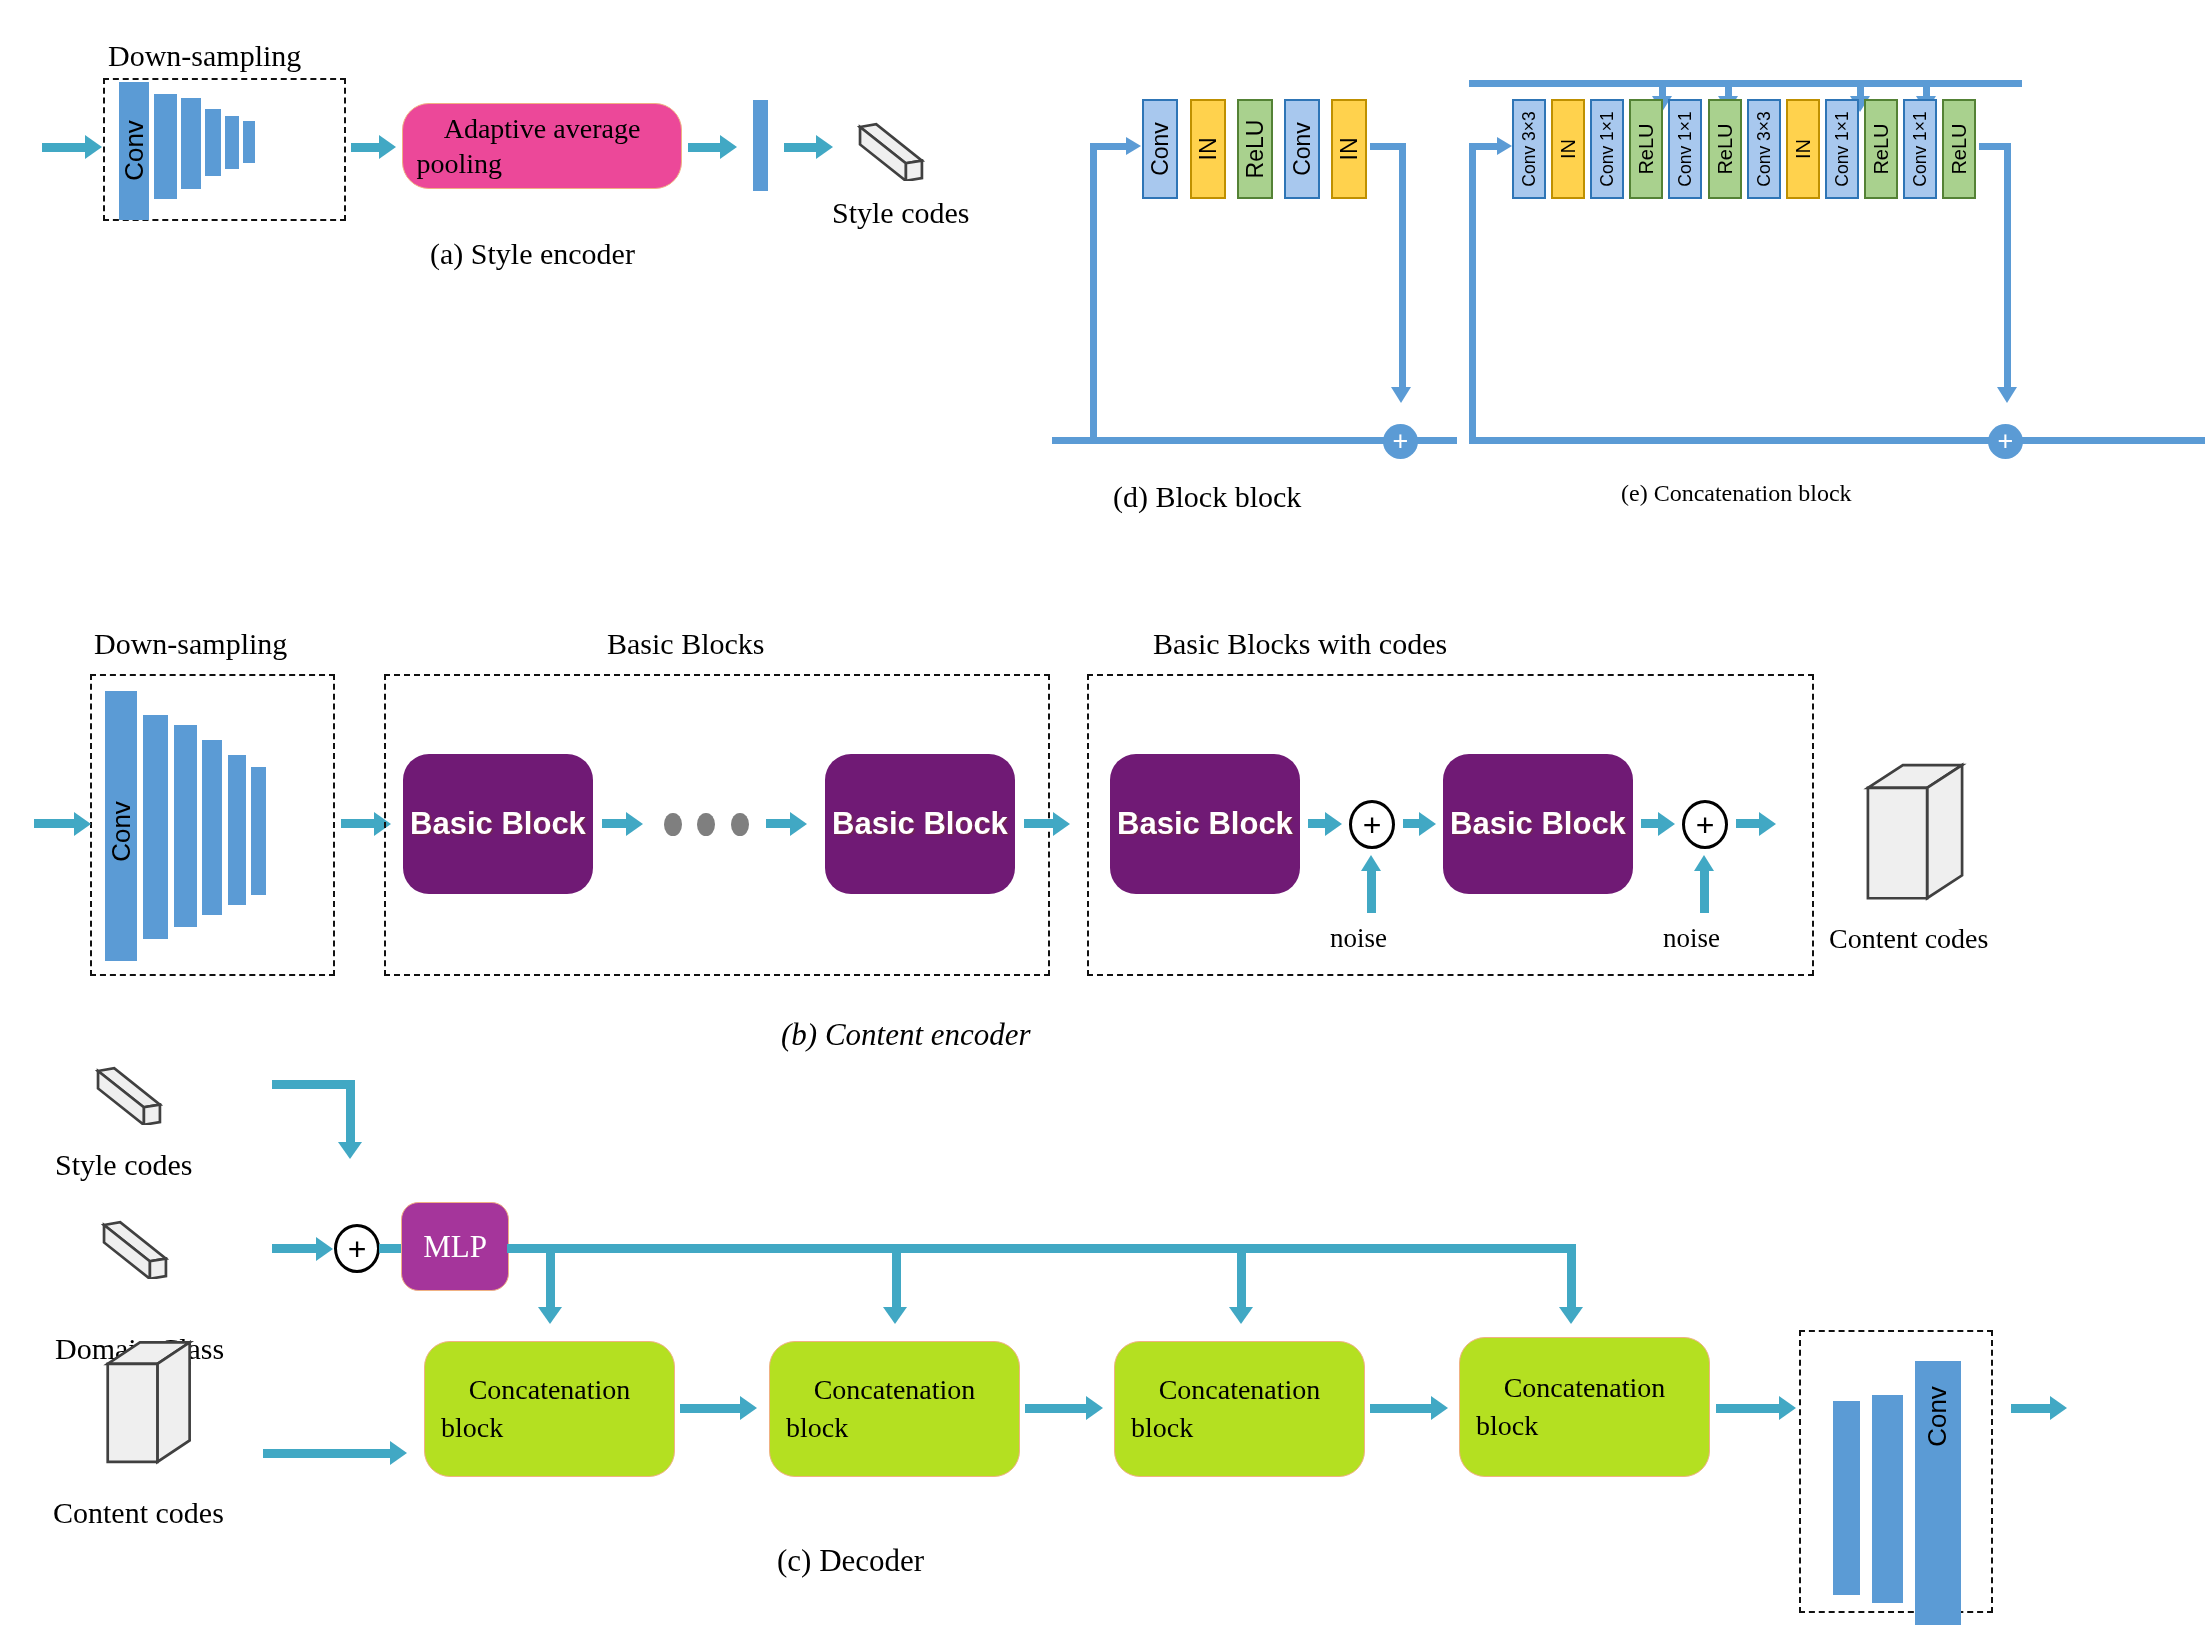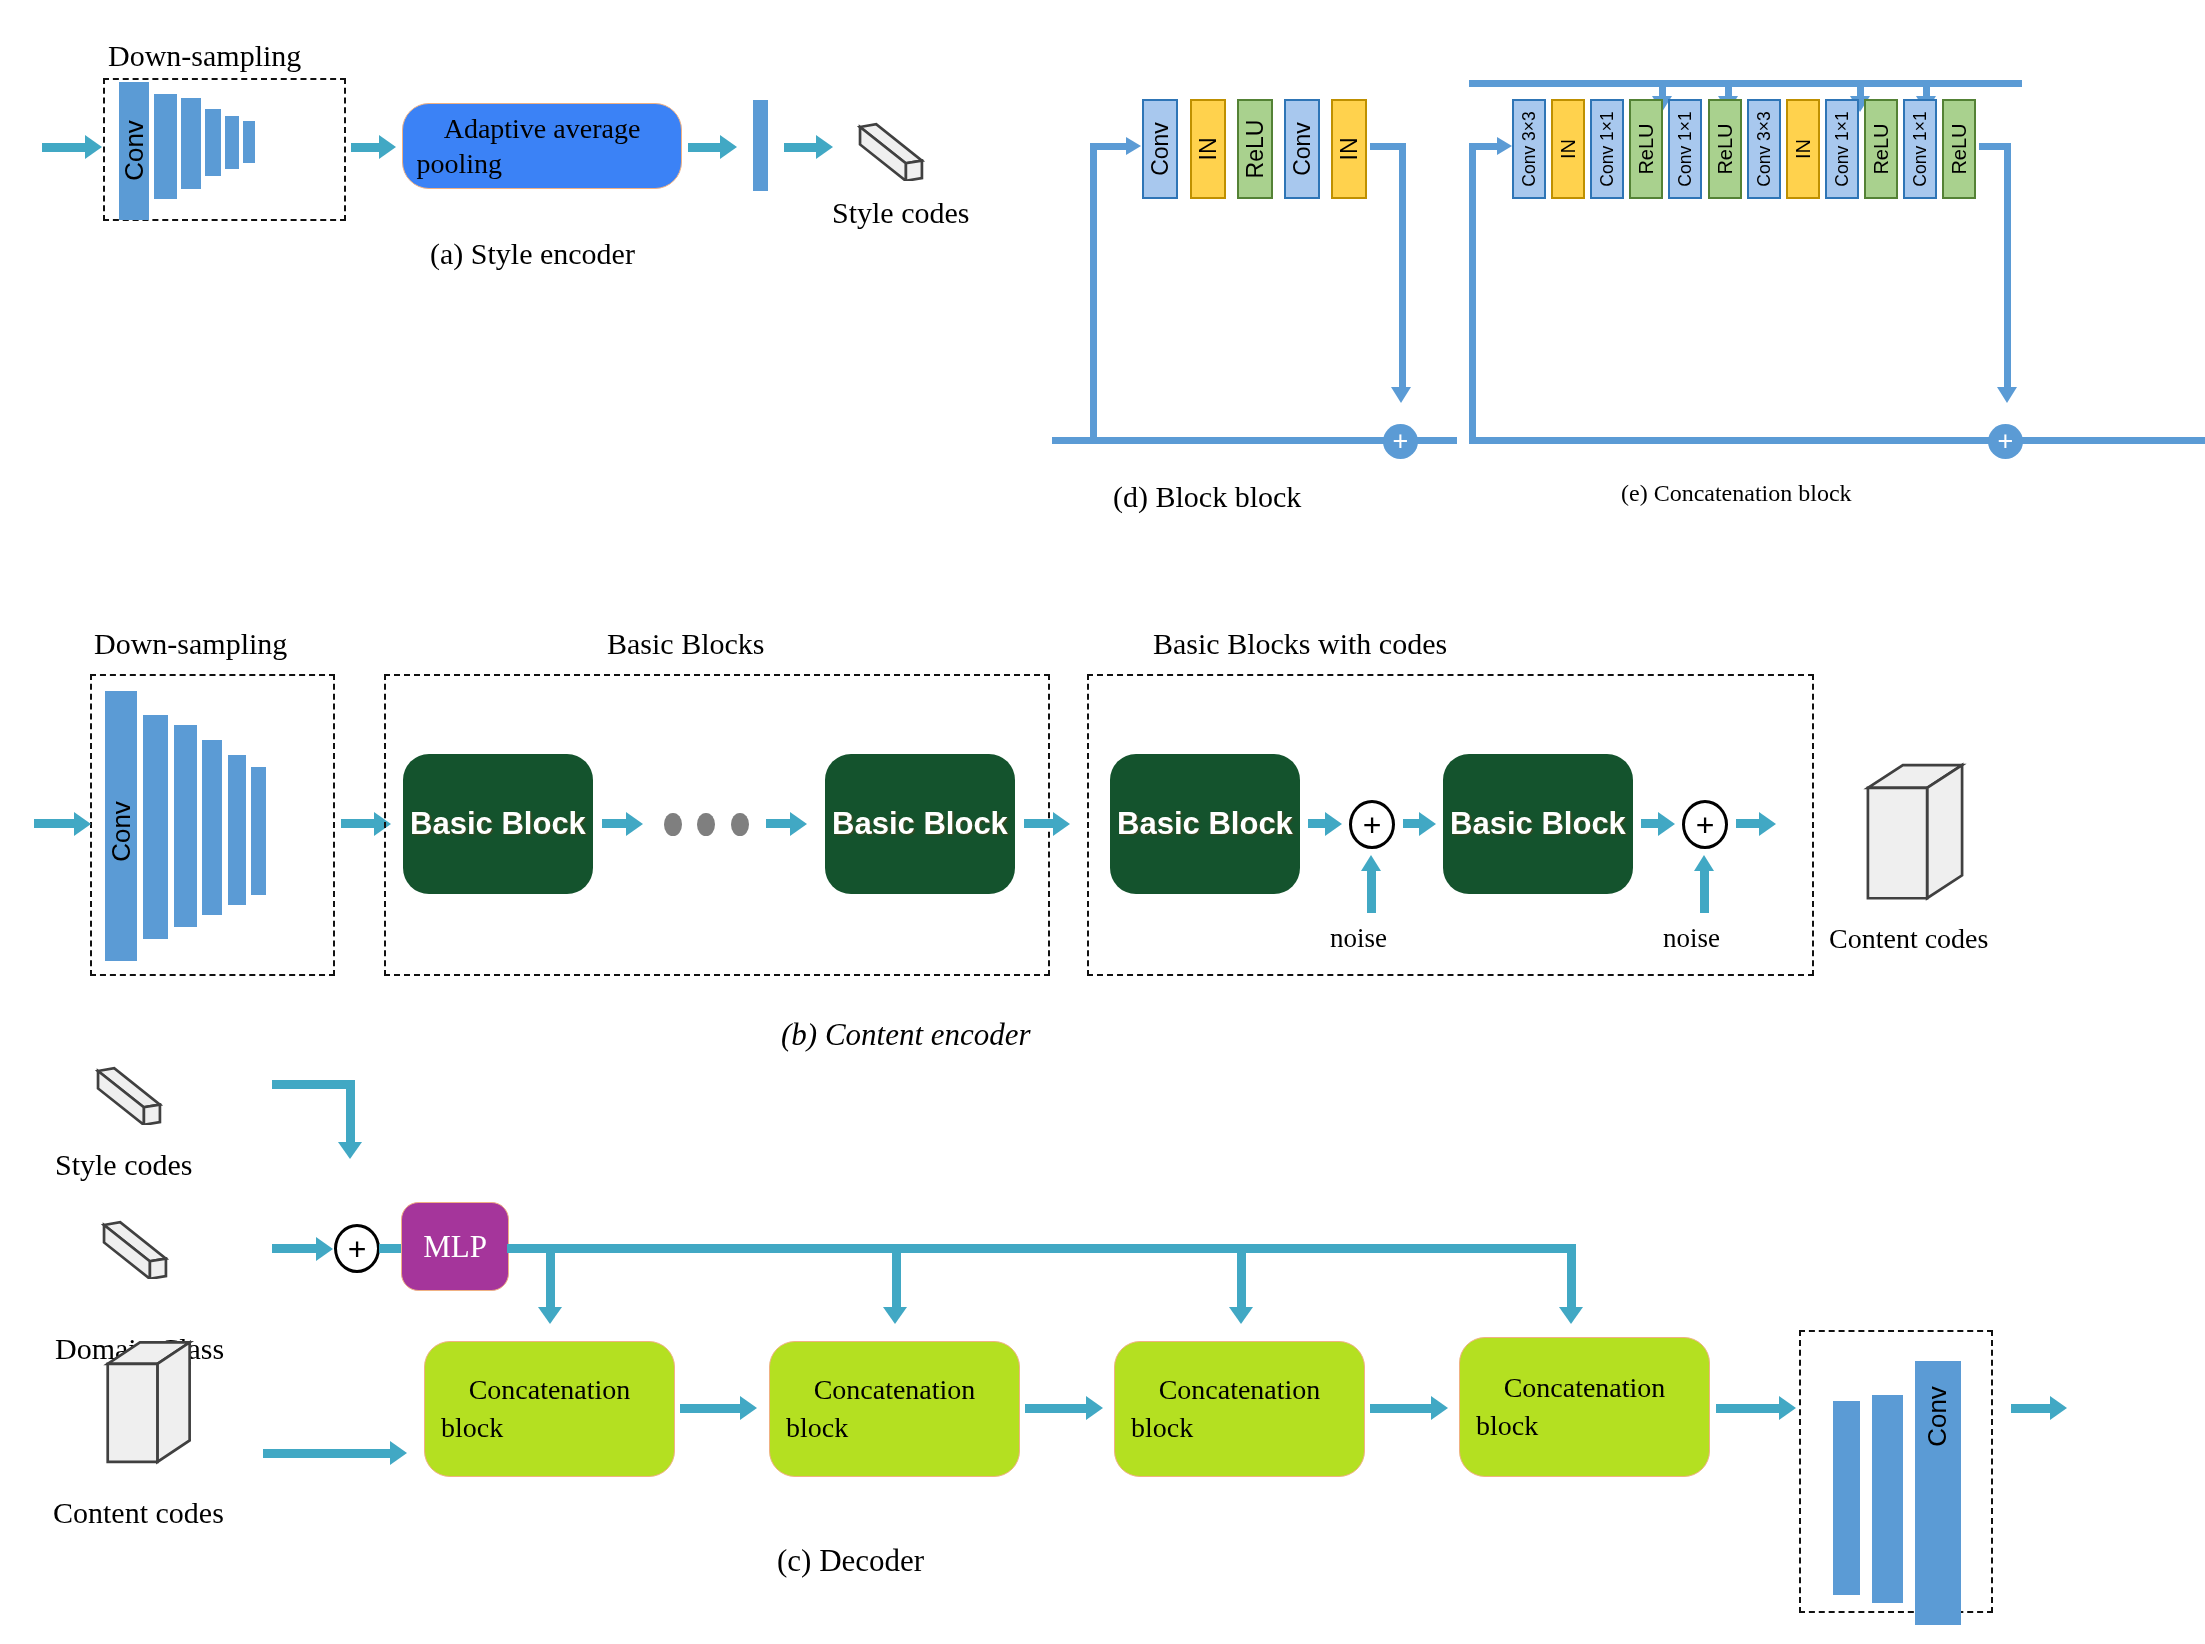--- a/index.html
+++ b/index.html
@@ -9,23 +9,23 @@
   .dotbox{position:absolute;border:2.7px dashed #111;box-sizing:border-box;}
 
   
   .dsbar{position:absolute;background:#5b9bd5;}
   .convtext{position:absolute;transform:rotate(-90deg);transform-origin:center center;
             font-family:"Liberation Sans",sans-serif;color:#000;white-space:nowrap;}
 
   
   .rbox{position:absolute;box-sizing:border-box;display:flex;align-items:center;
         justify-content:center;text-align:center;}
-  .pool{background:#3b82f6;border:1.3px solid #f0b183;border-radius:27px;
+  .pool{background:#ec4899;border:1.3px solid #f0b183;border-radius:27px;
         font-family:"Liberation Serif",serif;}
-  .basic{background:#14532d;border-radius:26px;color:#fff;
+  .basic{background:#701a75;border-radius:26px;color:#fff;
          font-family:"Liberation Sans",sans-serif;font-weight:bold;
          text-shadow:1.3px 1.3px 1.3px rgba(120,60,20,.45);}
   .concat{background:#b4e021;border:1.3px solid #f0b183;border-radius:26px;color:#000;
           font-family:"Liberation Serif",serif;}
   .mlp{background:#a5359b;border:1.3px solid #f0b183;border-radius:17.5px;color:#fff;
        font-family:"Liberation Serif",serif;}
 
   
   .strip{position:absolute;box-sizing:border-box;border:2.7px solid;}
   .strip.blue{background:#a8c8ee;border-color:#2e75b6;}

